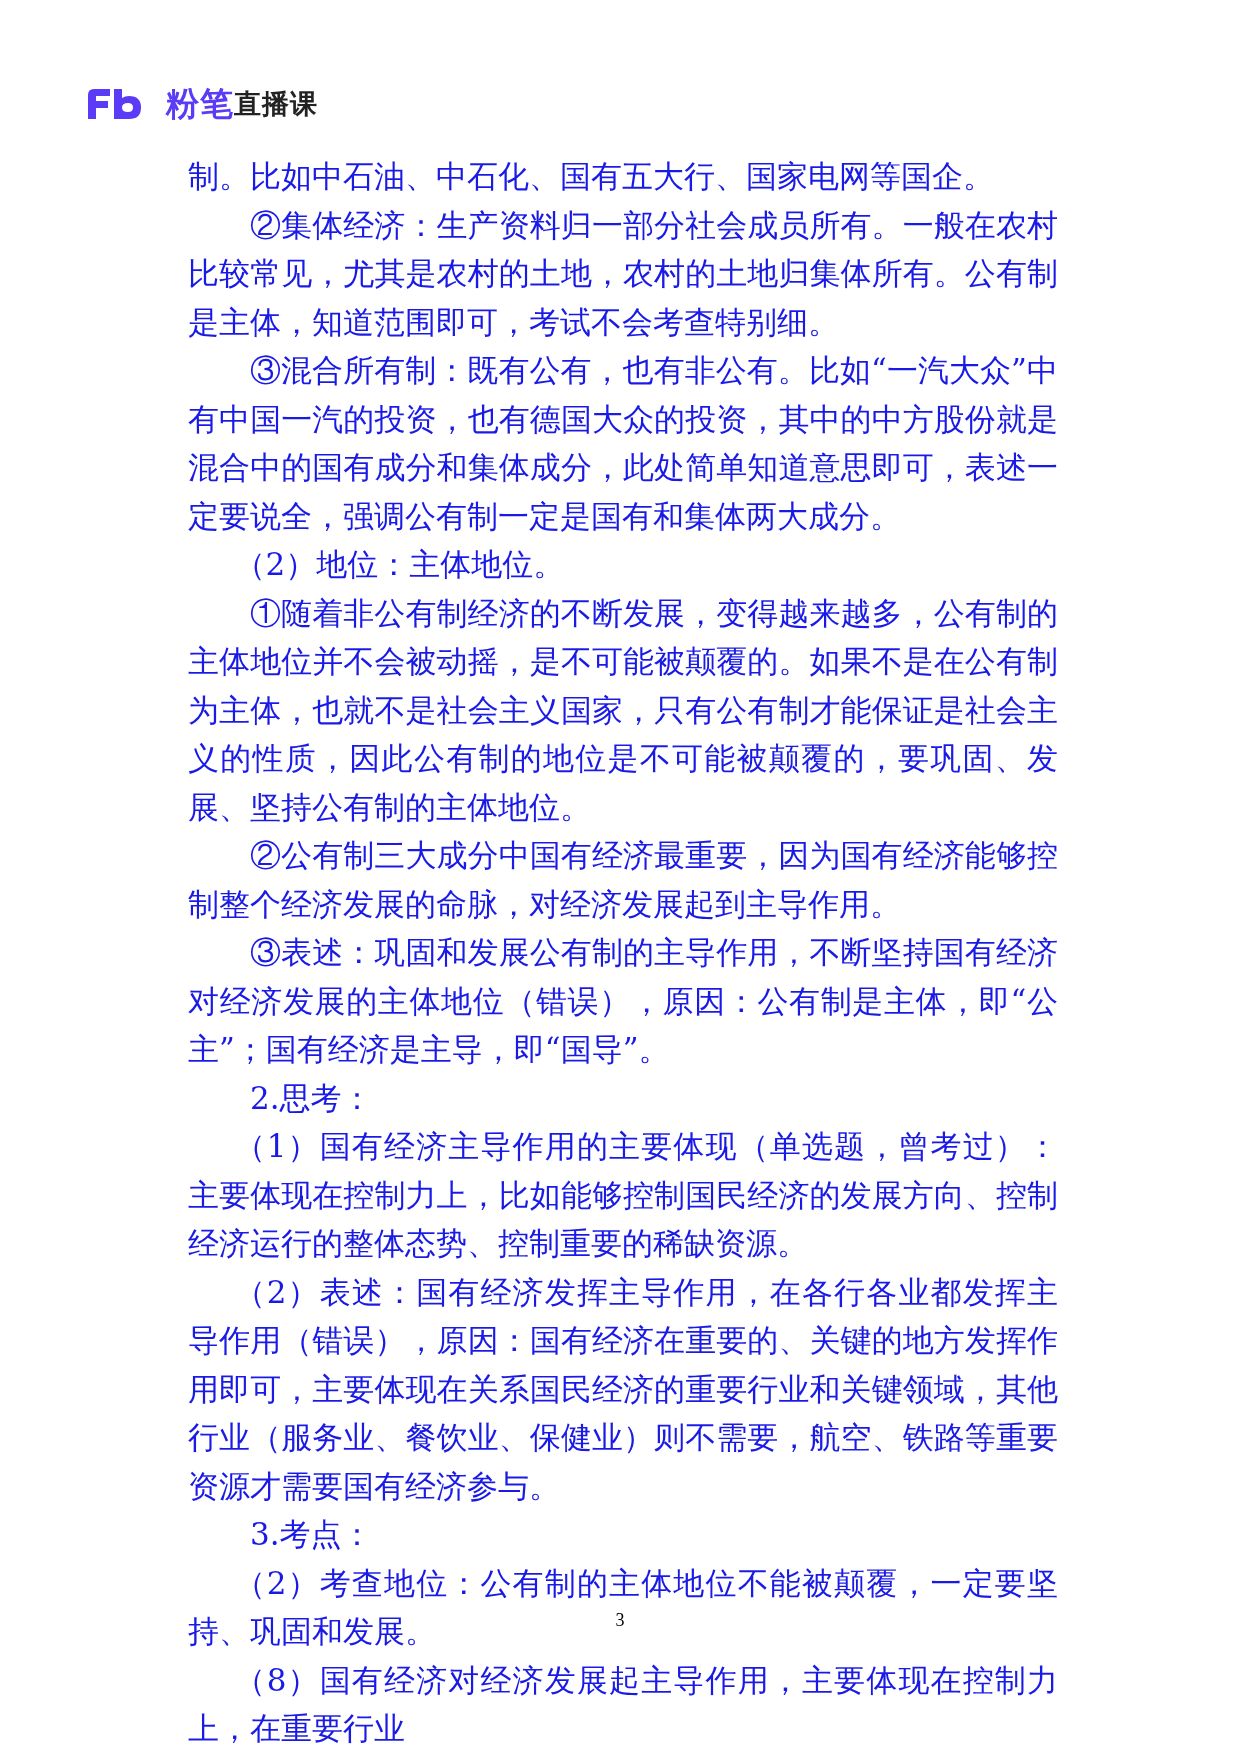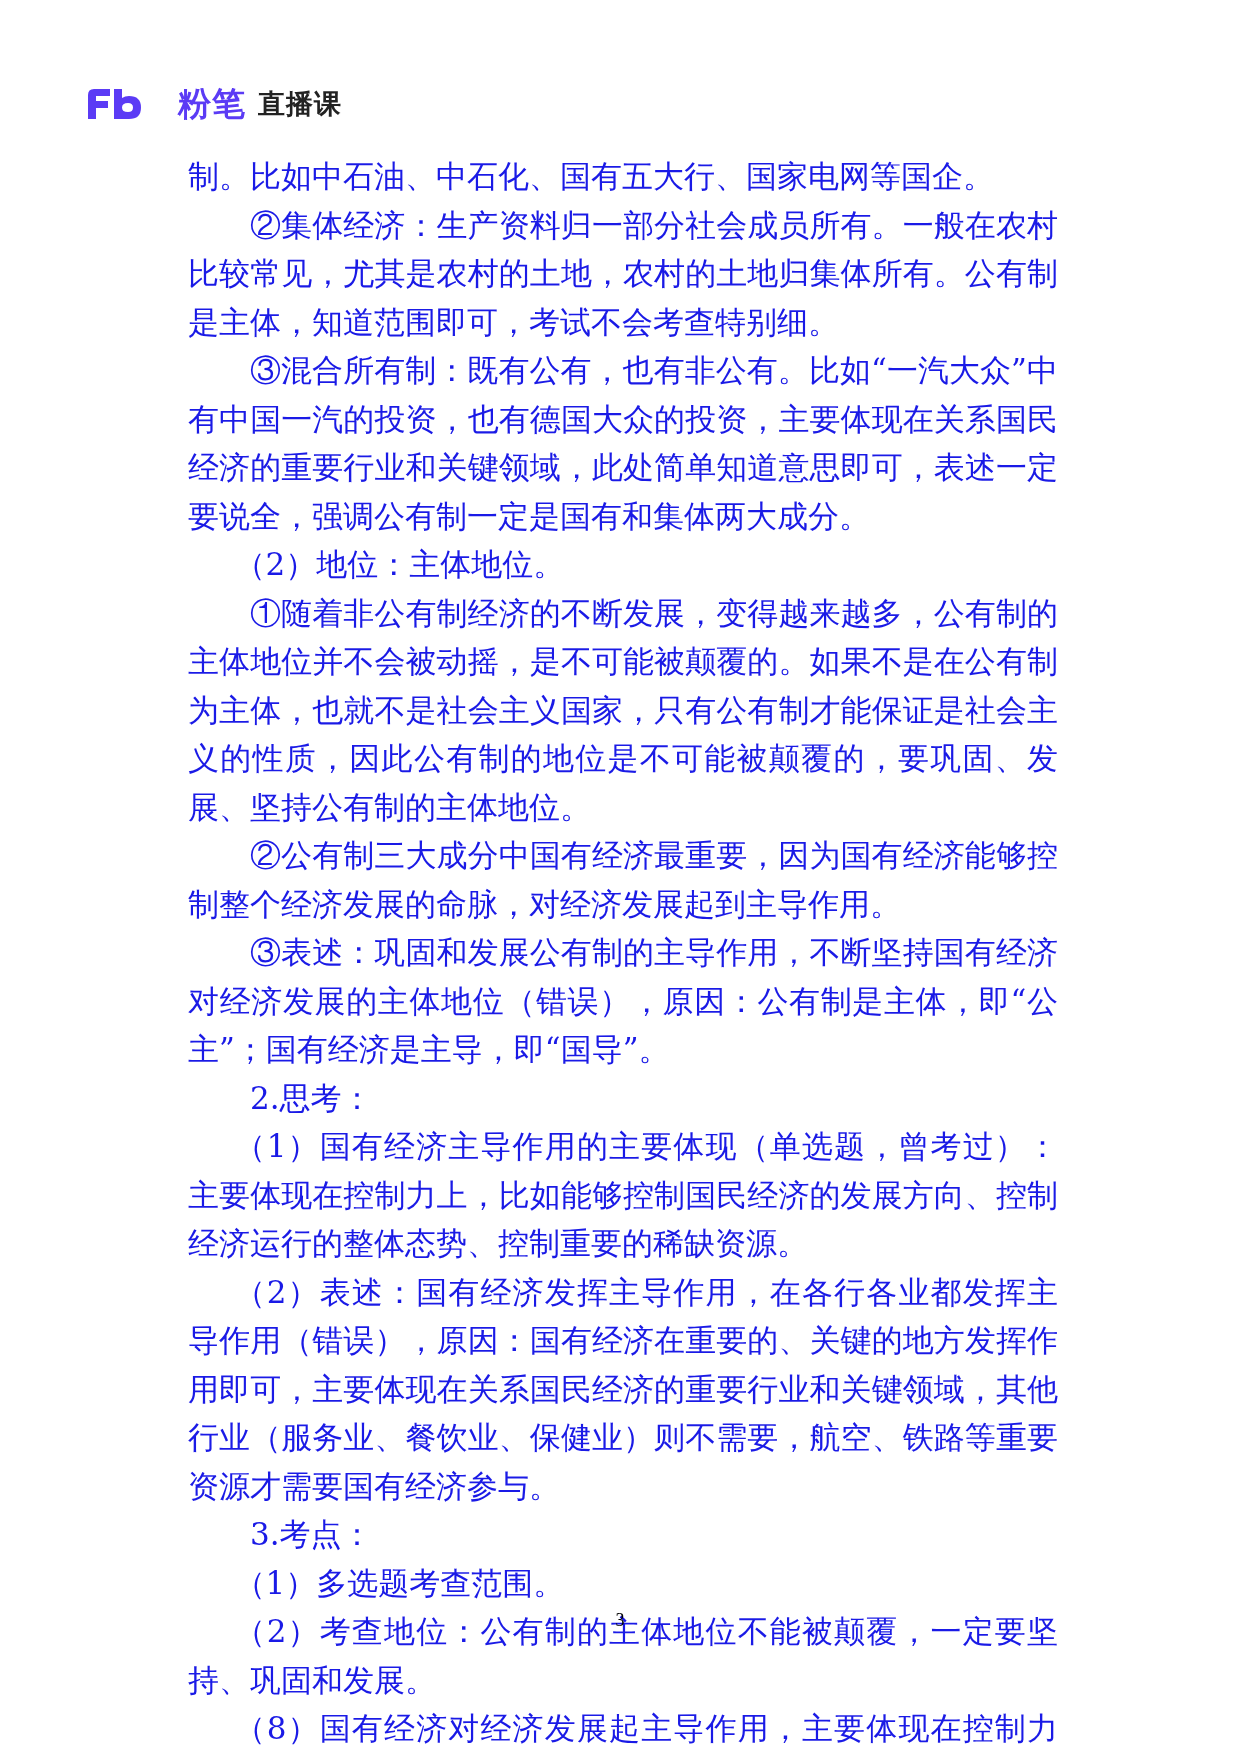--- a/index.html
+++ b/index.html
@@ -1,17 +1,17 @@
 <!DOCTYPE html>
 <html><head>
 <meta charset="utf-8">
 <style>
   html, body { margin: 0; padding: 0; background: #ffffff; }
   body { width: 1240px; height: 1754px; position: relative; overflow: hidden; }
-  .header { position: absolute; left: 88px; top: 84px; height: 40px; display: flex; align-items: center; gap: 12px; }
+  .header { position: absolute; left: 88px; top: 84px; height: 40px; display: flex; align-items: center; }
   .logo-mark { display: flex; align-items: center; margin-right: 22px; }
   .logo-mark svg { display: block; }
   .brand-a { font-family: "DejaVu Sans", sans-serif; font-weight: bold; font-size: 33px; color: #5B3BF5; letter-spacing: 1px; }
   .brand-b { font-family: "DejaVu Sans", sans-serif; font-weight: bold; font-size: 27px; color: #222222; letter-spacing: 1px; }
   .content { position: absolute; left: 188px; top: 152px; width: 870px; }
   .p { font-family: "DejaVu Serif", serif; font-size: 31px; color: #1a1ae6; line-height: 48.5px; margin: 0; text-align: justify; word-break: break-all; }
   .indent { text-indent: 2em; }
   .indent-sub { text-indent: 1.5em; }
   .page-num { position: absolute; top: 1610px; left: 0; width: 1240px; text-align: center; font-family: "Liberation Serif", serif; font-size: 18px; color: #000000; }
 </style>
@@ -25,27 +25,26 @@
       <path d="M26 0 L34 0 L34 9 Q37 7 41 7 Q53 7 53 18.5 Q53 30 41 30 L26 30 Z M40 14 Q34 14 34 18.5 Q34 23 40 23 Q45 23 45 18.5 Q45 14 40 14 Z" fill="#5B3BF5" fill-rule="evenodd"></path>
     </svg>
   </span>
   <span class="brand-a">粉笔</span>
   <span class="brand-b">直播课</span>
 </div>
 
 <div class="content">
   <p class="p">制。比如中石油、中石化、国有五大行、国家电网等国企。</p>
   <p class="p indent">②集体经济：生产资料归一部分社会成员所有。一般在农村比较常见，尤其是农村的土地，农村的土地归集体所有。公有制是主体，知道范围即可，考试不会考查特别细。</p>
-  <p class="p indent">③混合所有制：既有公有，也有非公有。比如“一汽大众”中有中国一汽的投资，也有德国大众的投资，主要体现在关系国民经济的重要行业和关键领域，此处简单知道意思即可，表述一定要说全，强调公有制一定是国有和集体两大成分。</p>
+  <p class="p indent">③混合所有制：既有公有，也有非公有。比如“一汽大众”中有中国一汽的投资，也有德国大众的投资，其中的中方股份就是混合中的国有成分和集体成分，此处简单知道意思即可，表述一定要说全，强调公有制一定是国有和集体两大成分。</p>
   <p class="p indent-sub">（2）地位：主体地位。</p>
   <p class="p indent">①随着非公有制经济的不断发展，变得越来越多，公有制的主体地位并不会被动摇，是不可能被颠覆的。如果不是在公有制为主体，也就不是社会主义国家，只有公有制才能保证是社会主义的性质，因此公有制的地位是不可能被颠覆的，要巩固、发展、坚持公有制的主体地位。</p>
   <p class="p indent">②公有制三大成分中国有经济最重要，因为国有经济能够控制整个经济发展的命脉，对经济发展起到主导作用。</p>
   <p class="p indent">③表述：巩固和发展公有制的主导作用，不断坚持国有经济对经济发展的主体地位（错误），原因：公有制是主体，即“公主”；国有经济是主导，即“国导”。</p>
   <p class="p indent">2.思考：</p>
   <p class="p indent-sub">（1）国有经济主导作用的主要体现（单选题，曾考过）：主要体现在控制力上，比如能够控制国民经济的发展方向、控制经济运行的整体态势、控制重要的稀缺资源。</p>
   <p class="p indent-sub">（2）表述：国有经济发挥主导作用，在各行各业都发挥主导作用（错误），原因：国有经济在重要的、关键的地方发挥作用即可，主要体现在关系国民经济的重要行业和关键领域，其他行业（服务业、餐饮业、保健业）则不需要，航空、铁路等重要资源才需要国有经济参与。</p>
   <p class="p indent">3.考点：</p>
-  <p class="p indent-sub">（1）多选题考查范围。</p>
   <p class="p indent-sub">（2）考查地位：公有制的主体地位不能被颠覆，一定要坚持、巩固和发展。</p>
   <p class="p indent-sub">（8）国有经济对经济发展起主导作用，主要体现在控制力上，在重要行业</p>
 </div>
 
 <div class="page-num">3</div>
 
 </body></html>

